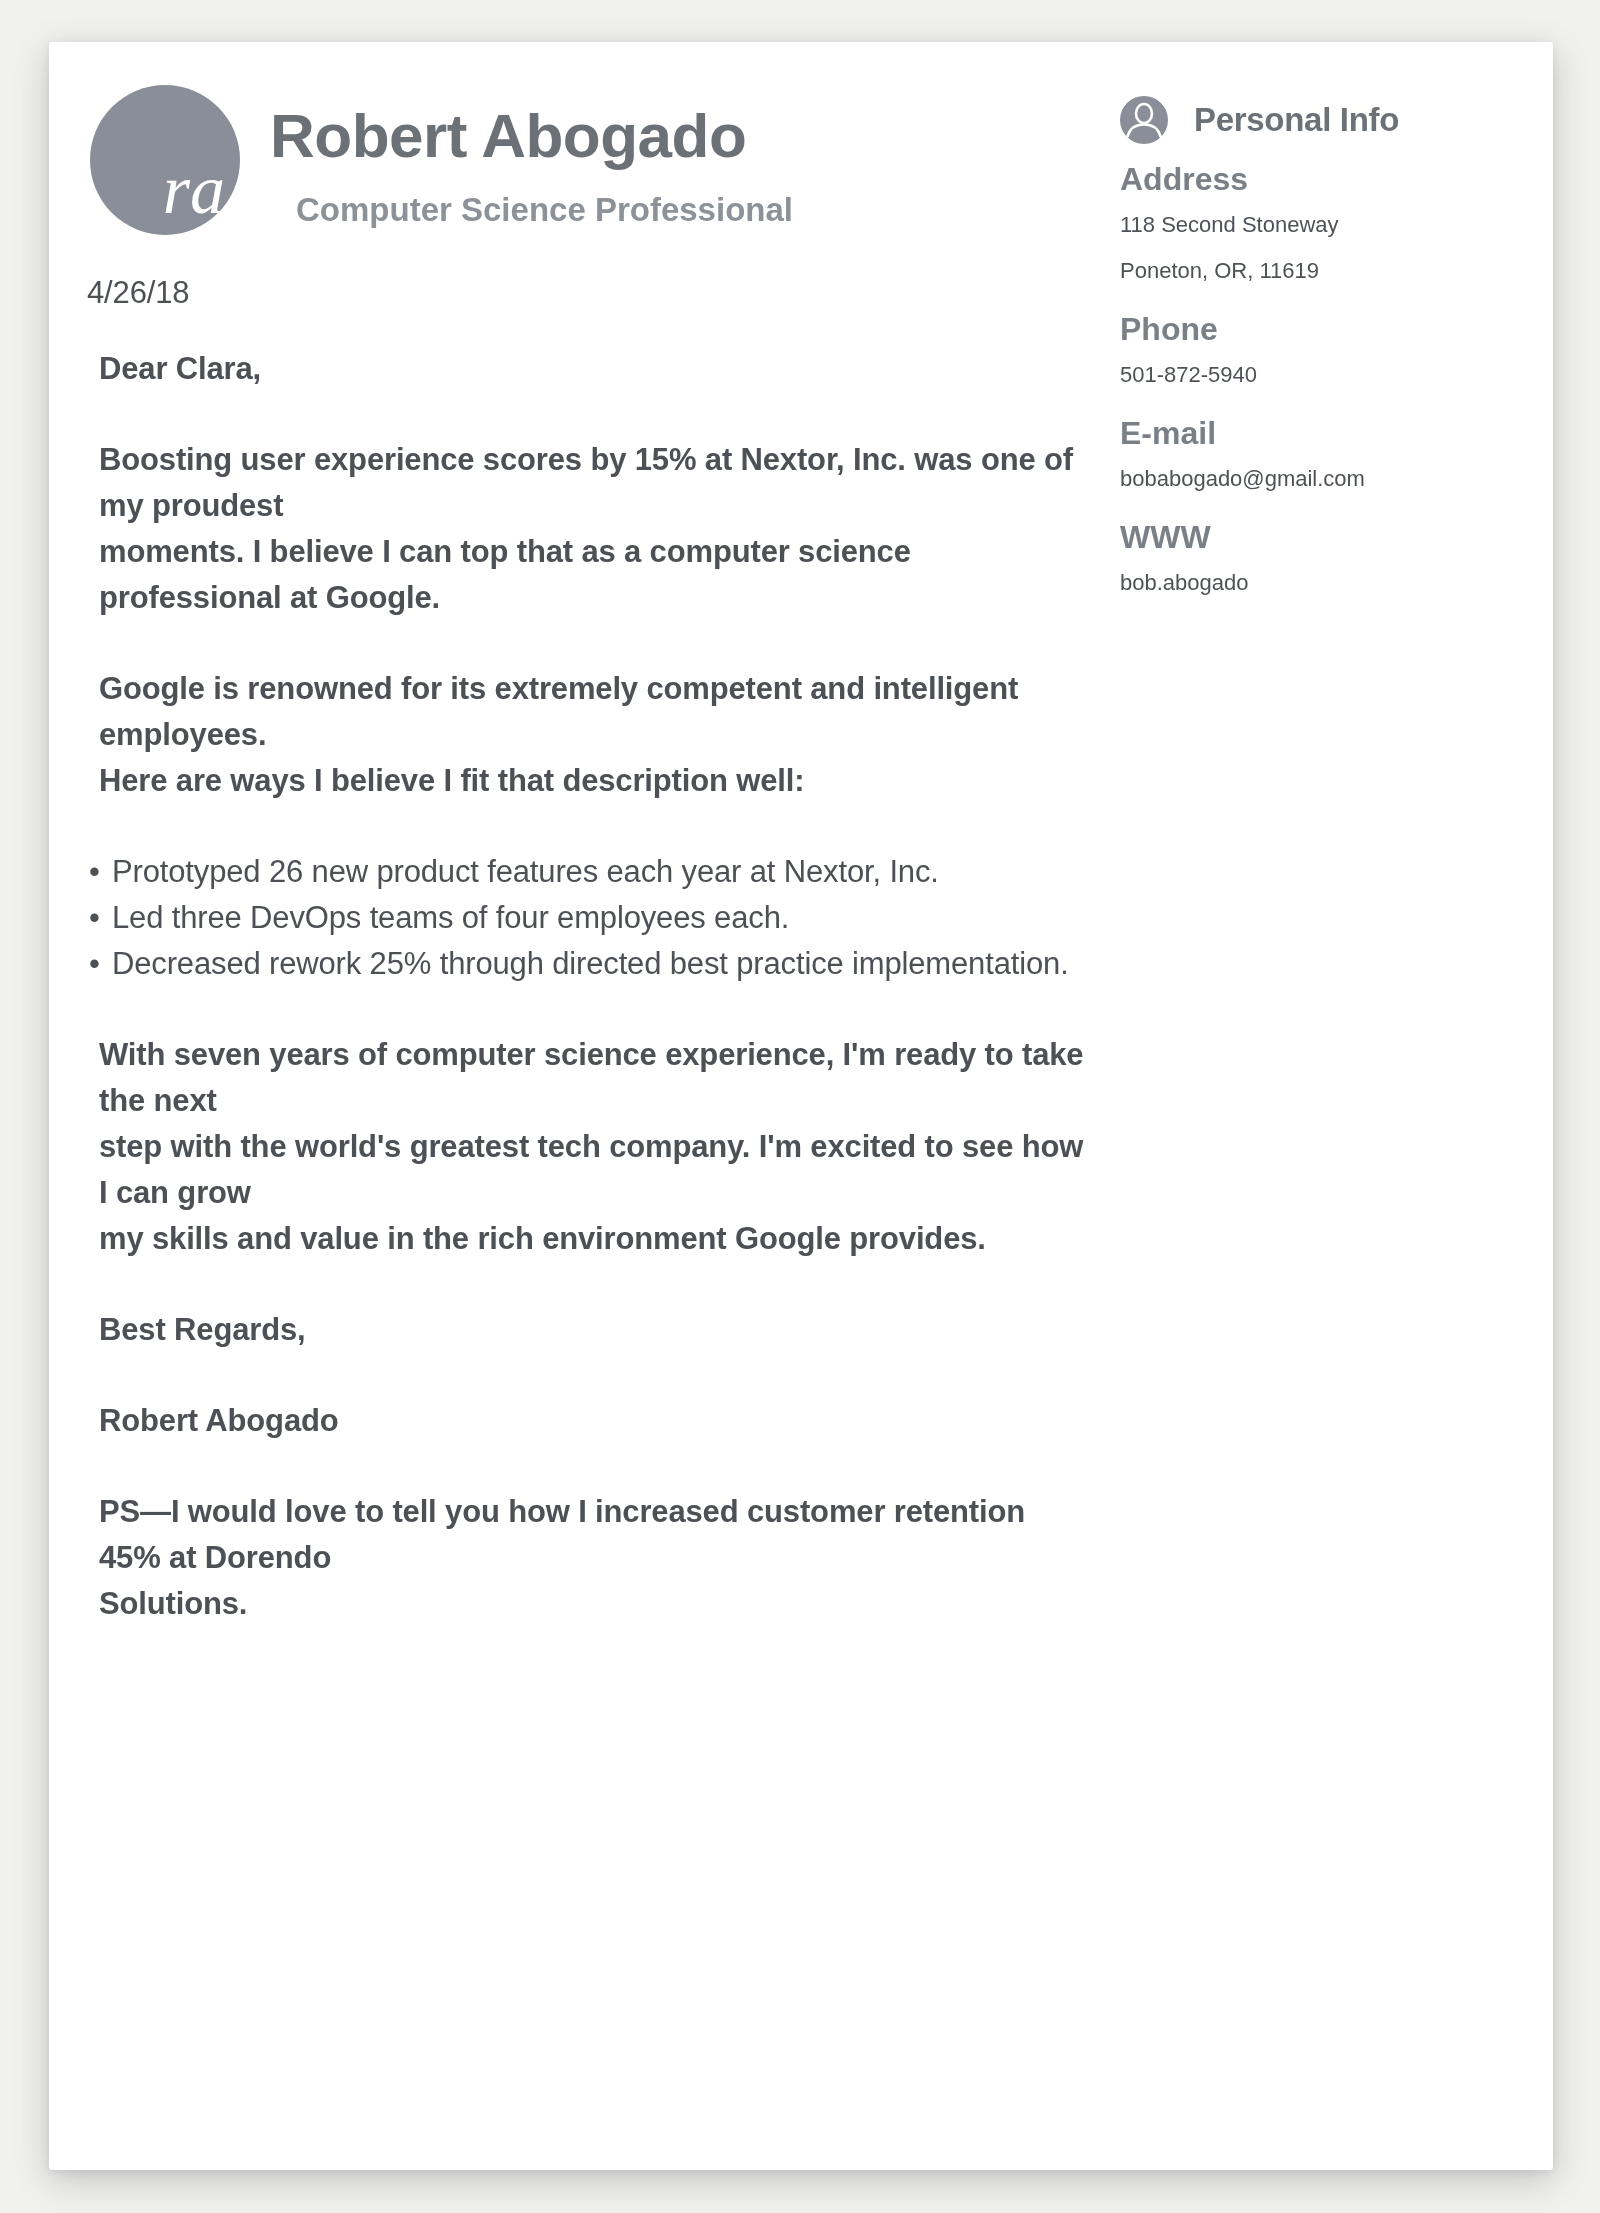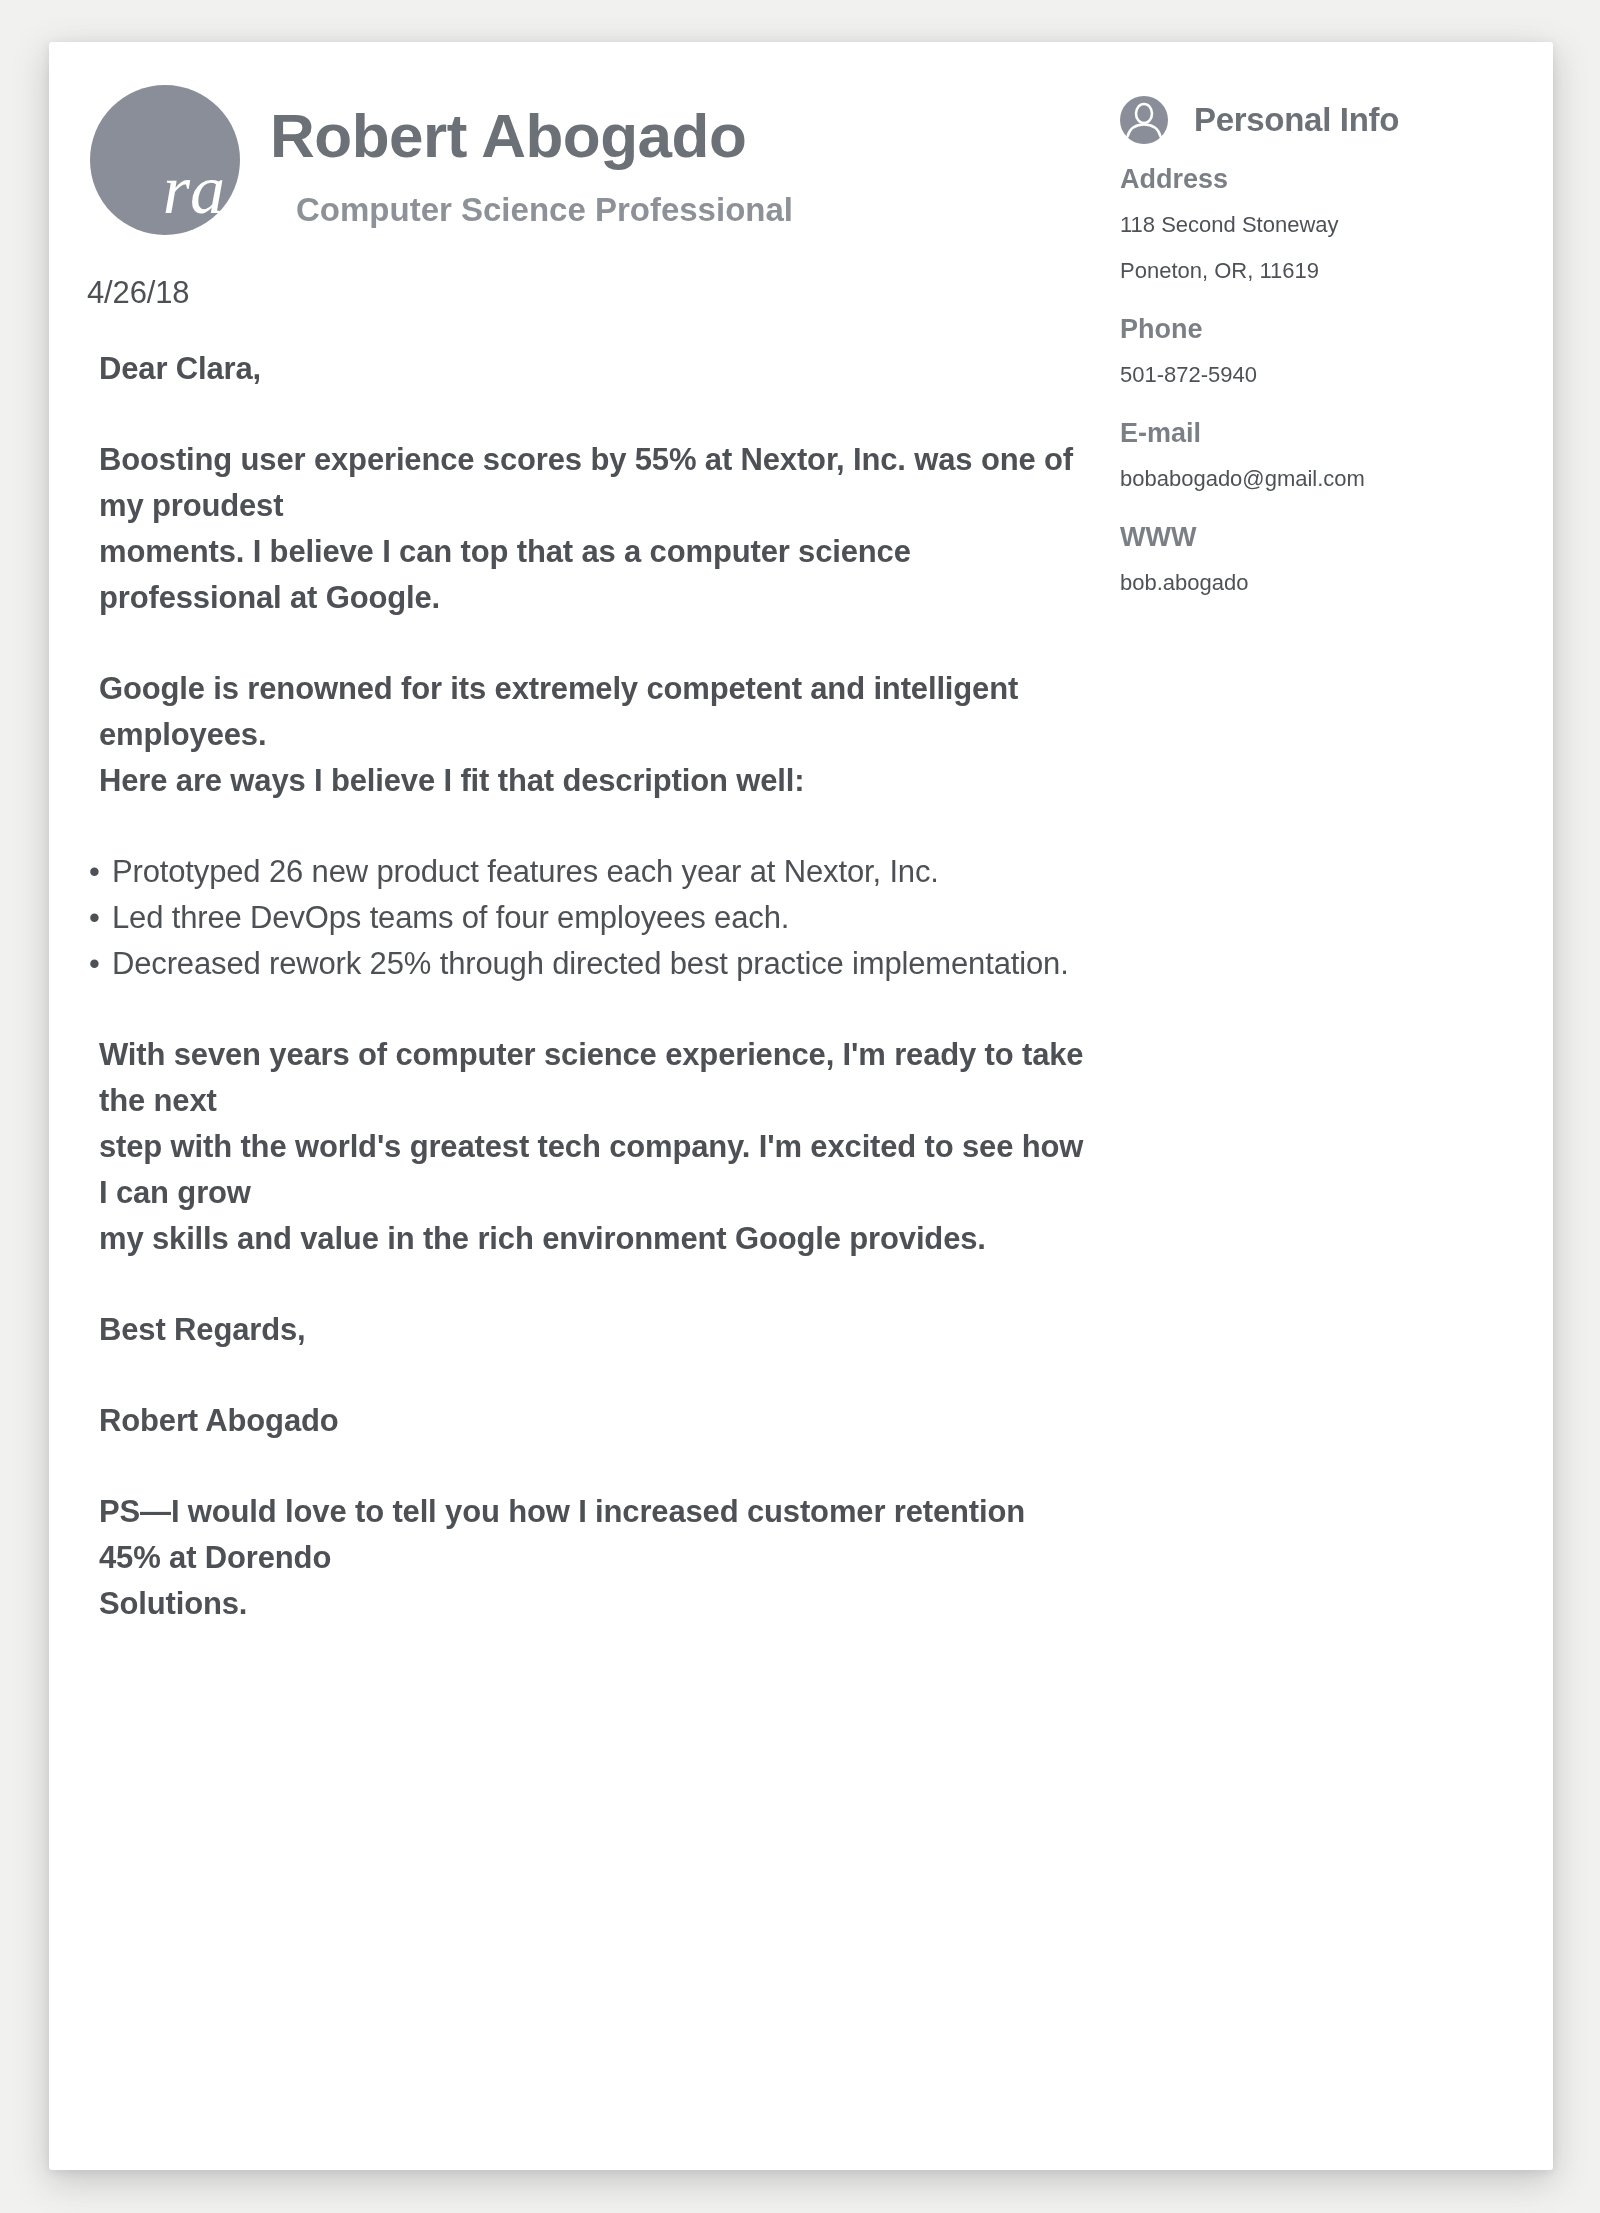--- a/index.html
+++ b/index.html
@@ -42,21 +42,21 @@
   }
   
   .sidebar {
     position:absolute; left:1071px; top:54px; width:420px;
   }
   .pi-head { display:flex; align-items:center; margin-bottom:6px; }
   .pi-icon { width:48px; height:48px; flex:0 0 48px; margin-right:26px; }
   .pi-title { font-size:33px; font-weight:700; color:#6c7177; letter-spacing:-0.3px; }
   .pi-group { margin-top:12px; }
   .pi-group:first-of-type { margin-top:0; }
-  .pi-label { font-size:27px; font-weight:700; line-height:46px; color:#7b8087; }
+  .pi-label { font-size:32px; font-weight:700; line-height:46px; color:#7b8087; }
   .pi-value { font-size:22px; line-height:46px; color:#4e5257; }
   
   .letter {
     position:absolute; left:38px; top:0; width:1010px;
     font-size:31px; line-height:46px; letter-spacing:-0.15px;
     color:#4d5156;
   }
   .date { margin-top:228px; margin-bottom:30px; }
   .recipient { margin-bottom:27px; }
   .letter p { margin:0 12px 45px; white-space:pre-line;font-weight:bold; }
@@ -108,21 +108,21 @@
       <div class="pi-label">WWW</div>
       <div class="pi-value">bob.abogado</div>
     </div>
   </aside>
 
   <main class="letter">
     <div class="date">4/26/18</div>
 
 
     <p>Dear Clara,</p>
-    <p>Boosting user experience scores by 55% at Nextor, Inc. was one of my proudest
+    <p>Boosting user experience scores by 15% at Nextor, Inc. was one of my proudest
 moments. I believe I can top that as a computer science professional at Google.</p>
     <p>Google is renowned for its extremely competent and intelligent employees.
 Here are ways I believe I fit that description well:</p>
 
     <ul>
       <li>Prototyped 26 new product features each year at Nextor, Inc.</li>
       <li>Led three DevOps teams of four employees each.</li>
       <li>Decreased rework 25% through directed best practice implementation.</li>
     </ul>
 

